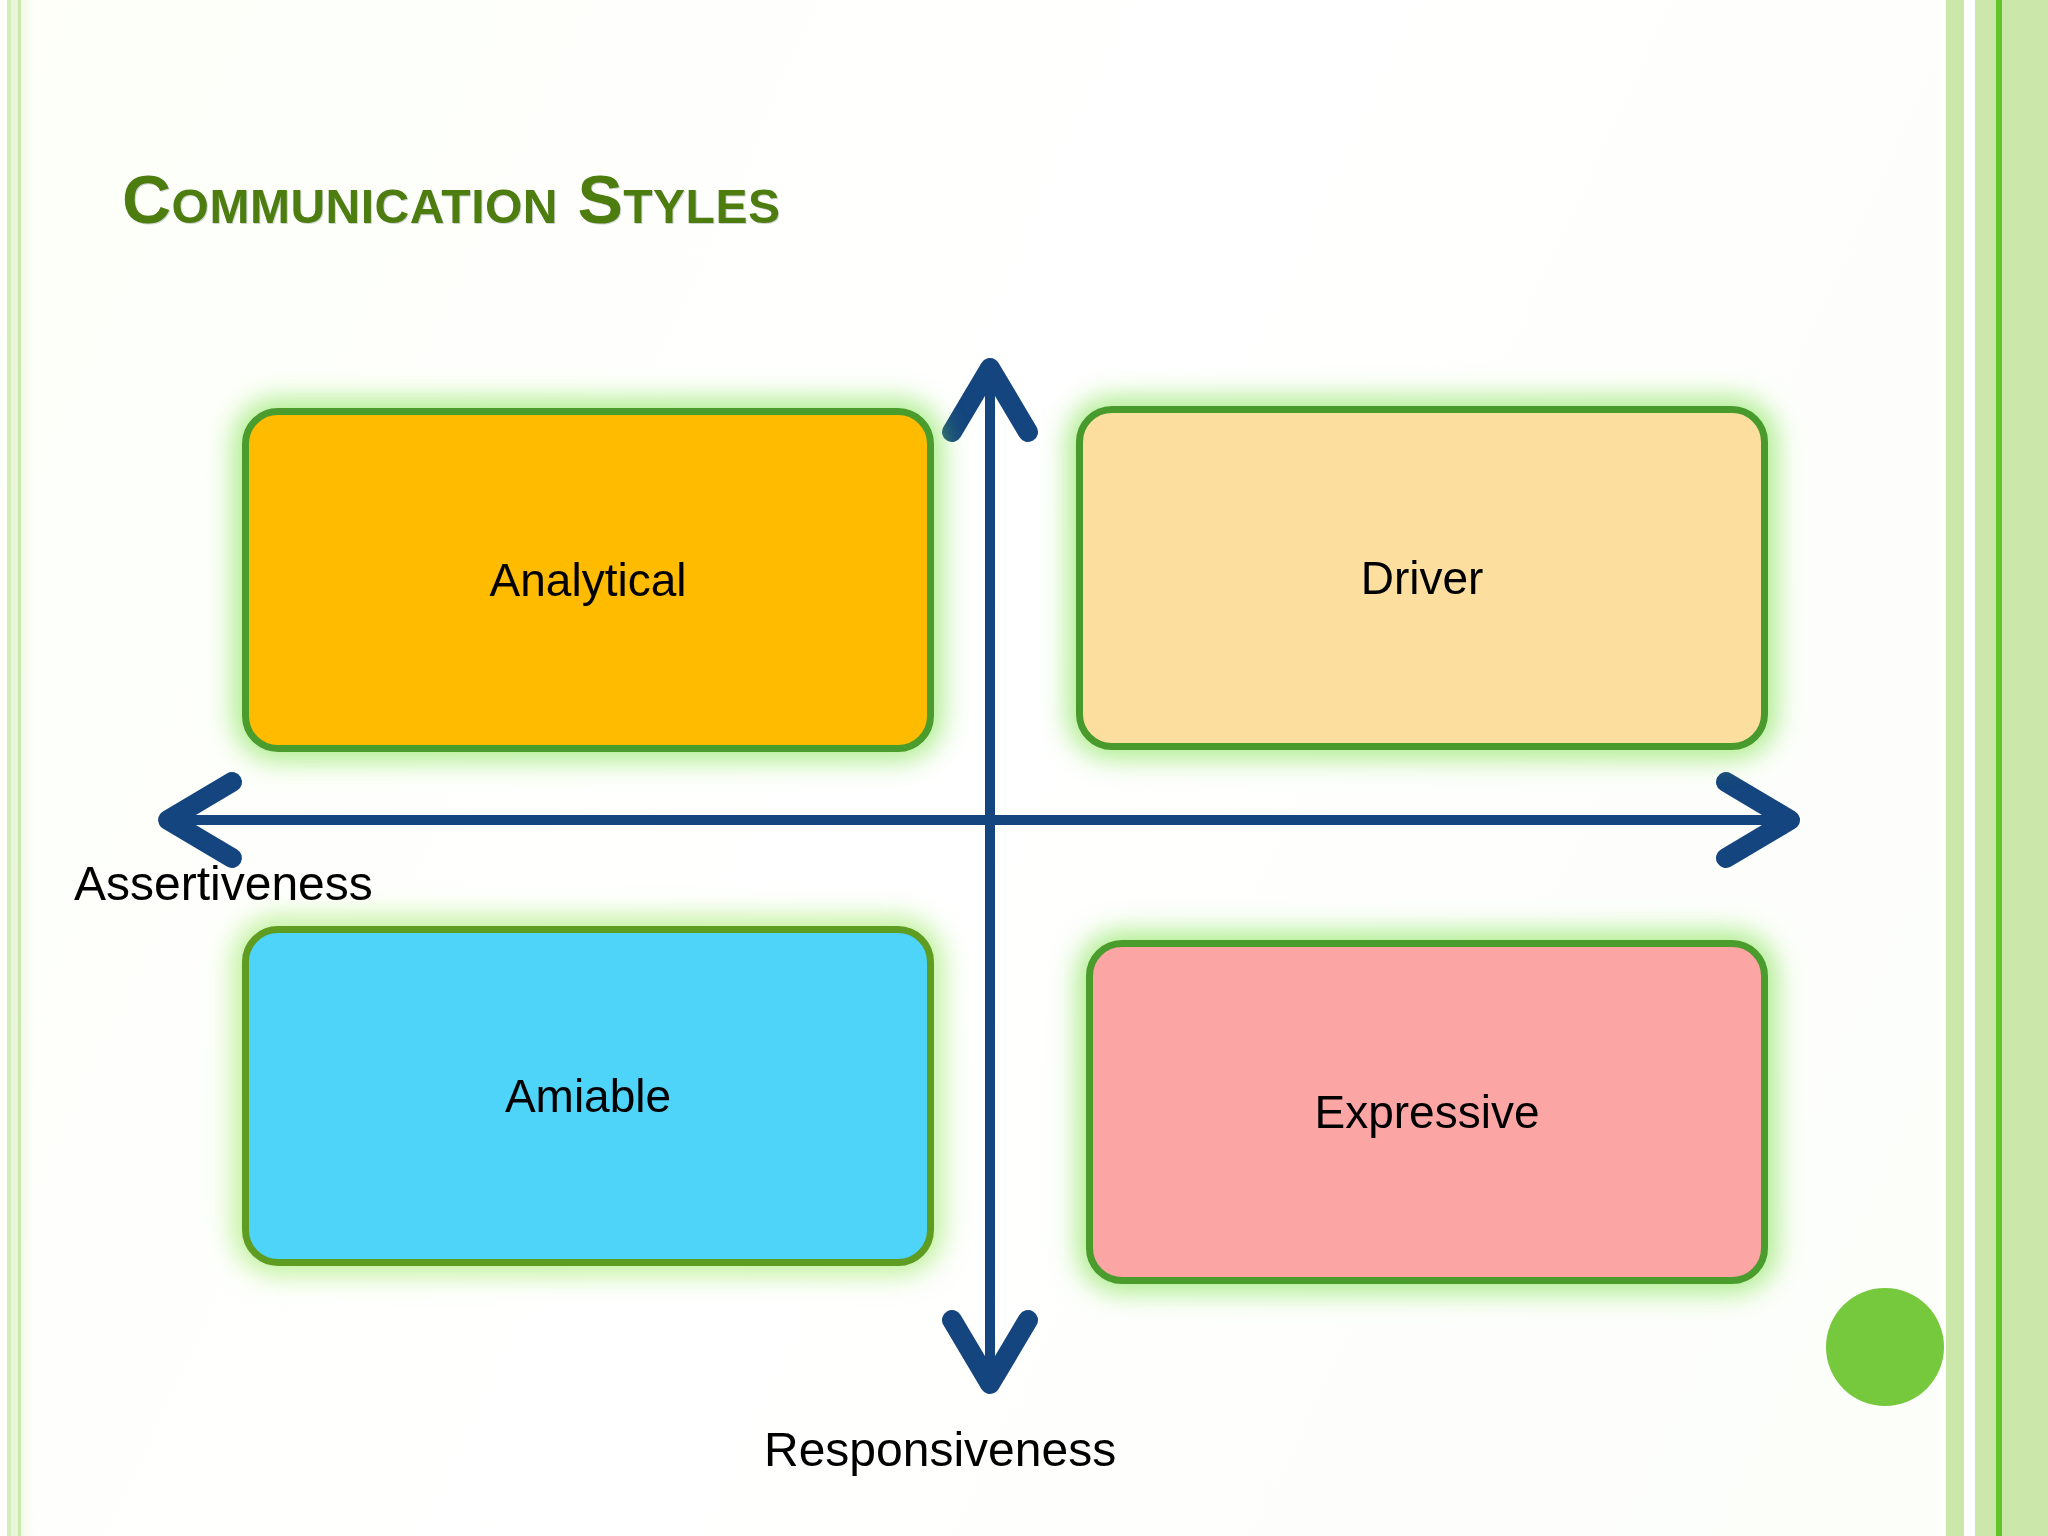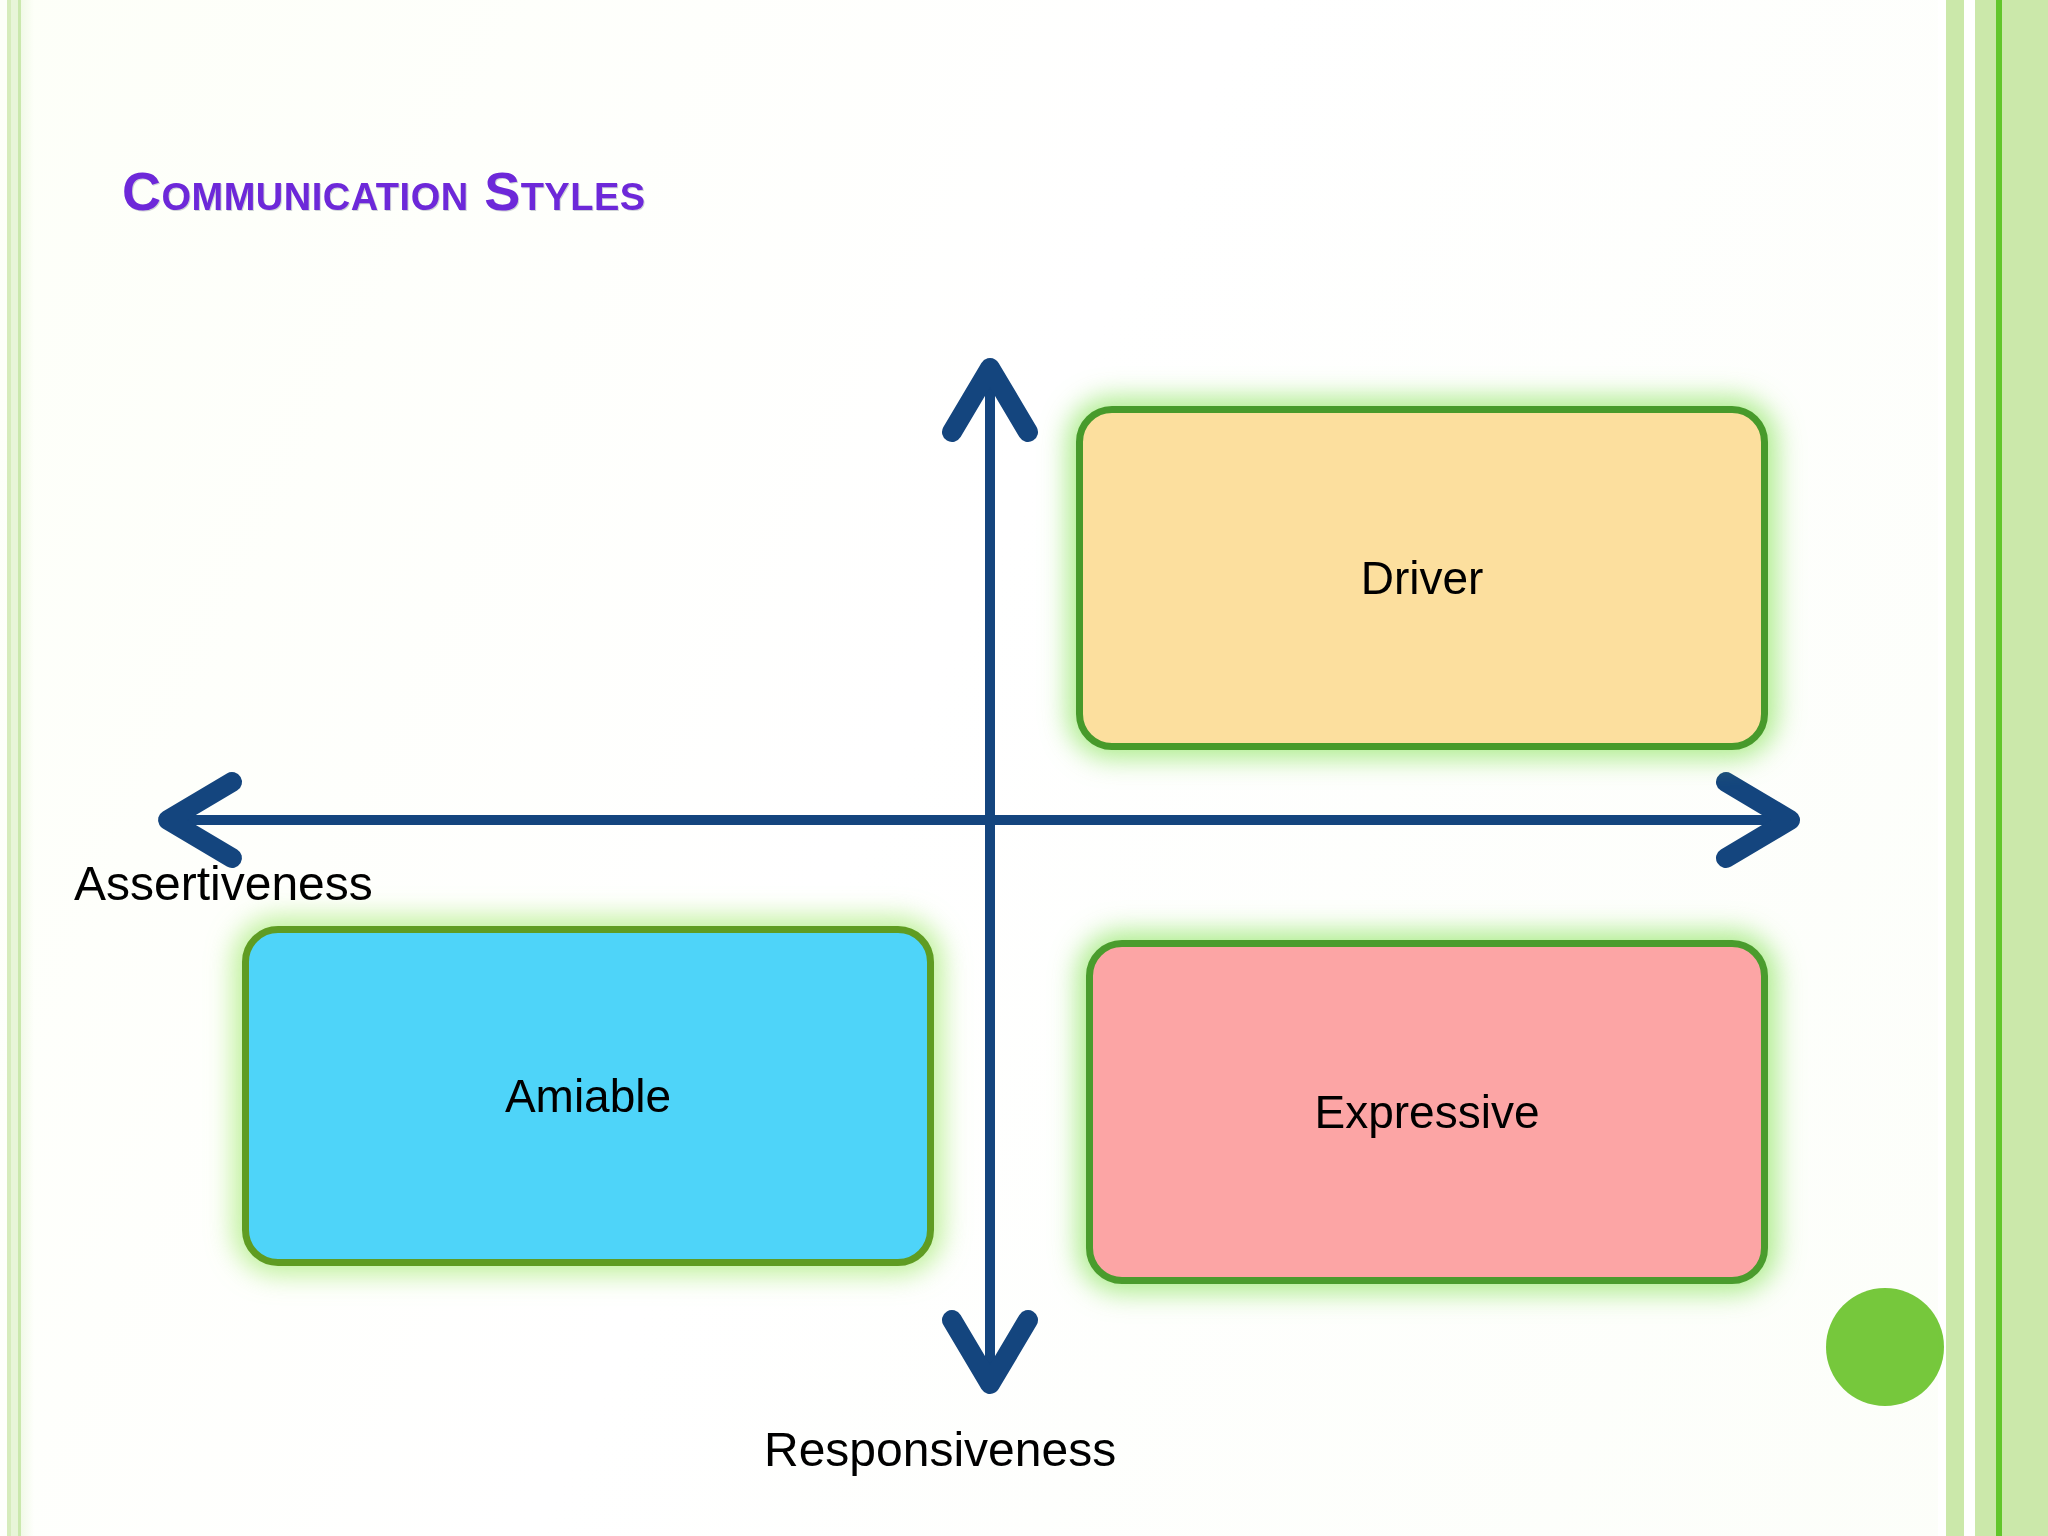--- a/index.html
+++ b/index.html
@@ -76,24 +76,24 @@
   .edge-right .r6 {
     position: absolute; left: 0px; top: 0; width: 8px; height: 100%;
     background: #ffffff;
   }
 
   
   .title {
     position: absolute;
     left: 122px;
     top: 160px;
-    color: #6d28d9;
+    color: #4d7c0f;
     font-family: "Liberation Sans", sans-serif;
     font-weight: bold;
-    font-size: 54px;
+    font-size: 68px;
     font-variant: small-caps;
     letter-spacing: 0.5px;
     white-space: nowrap;
     text-shadow: 1px 1px 0 rgba(120,130,145,.35);
   }
 
   
   .axis-layer {
     position: absolute;
     left: 0; top: 0; width: 2048px; height: 1536px;
@@ -192,20 +192,23 @@
 
     <polyline points="232,782 168,820 232,858" fill="none" stroke="#14457E" stroke-width="20" stroke-linecap="round" stroke-linejoin="round"></polyline>
 
     <polyline points="1726,782 1790,820 1726,858" fill="none" stroke="#14457E" stroke-width="20" stroke-linecap="round" stroke-linejoin="round"></polyline>
 
     <polyline points="952,432 990,368 1028,432" fill="none" stroke="#14457E" stroke-width="20" stroke-linecap="round" stroke-linejoin="round"></polyline>
 
     <polyline points="952,1320 990,1384 1028,1320" fill="none" stroke="#14457E" stroke-width="20" stroke-linecap="round" stroke-linejoin="round"></polyline>
   </svg>
 
+  <div class="qbox qbox-analytical">
+    <span>Analytical</span>
+  </div>
 
   <div class="qbox qbox-amiable">
     <span>Amiable</span>
   </div>
 
   <div class="qbox qbox-driver">
     <span>Driver</span>
   </div>
 
   <div class="qbox qbox-expressive">

